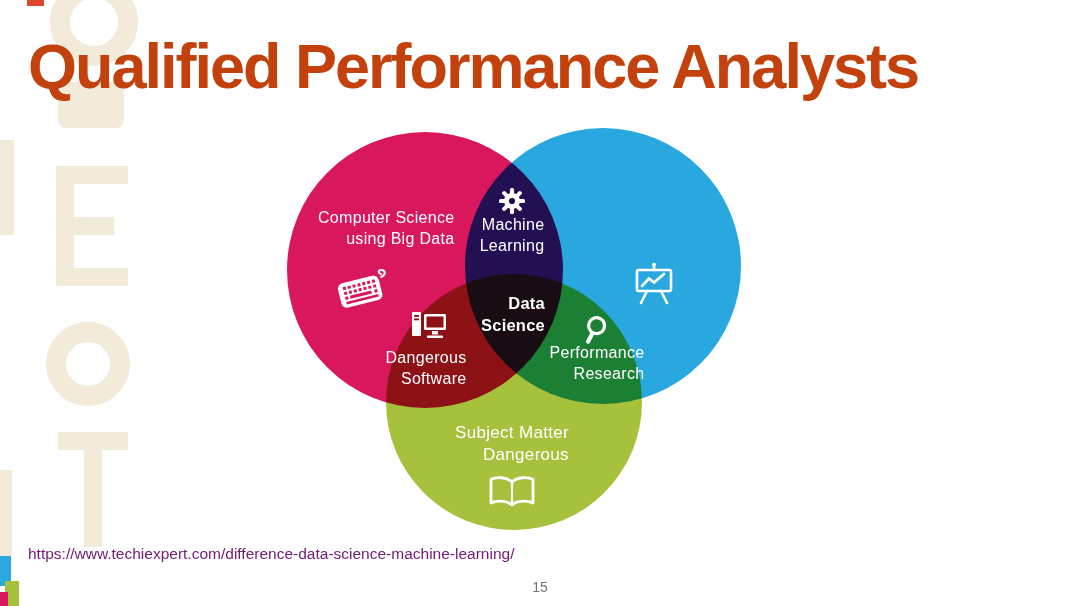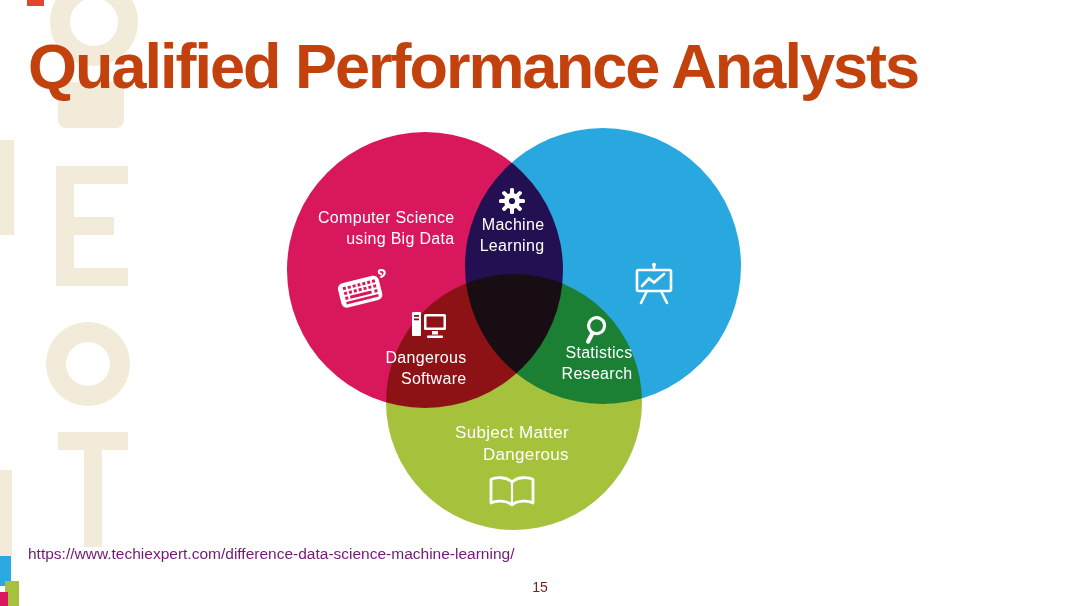--- a/index.html
+++ b/index.html
@@ -40,21 +40,21 @@
   .vlabel.bold { font-weight:700; font-size:16.5px; letter-spacing:0.2px; }
   .vlabel.big { font-size:17px; }
   .vicon { position:absolute; transform:translate(-50%,-50%); line-height:0; }
 
   .footer-url {
     position:absolute; left:28px; top:545px; z-index:2;
     font-size:15.5px; color:#701a75;
   }
   .page-number {
     position:absolute; left:0; right:0; top:579px; z-index:2;
-    text-align:center; font-size:14px; color:#7f1d1d;
+    text-align:center; font-size:14px; color:#737373;
   }
 </style>
 </head>
 <body>
 
 <div class="slide">
 
   <div class="watermark">
     <div class="wm-ring" style="left:50px; top:-22px; width:88px; height:88px;"></div>
     <div class="wm" style="left:58px; top:82px; width:66px; height:46px; border-radius:8px;"></div>
@@ -139,20 +139,22 @@
           <circle cx="24" cy="3.8" r="2" fill="#ffffff" stroke="none"></circle>
           <line x1="24" y1="5.5" x2="24" y2="9"></line>
           <rect x="7" y="9" width="34" height="21" rx="1.5"></rect>
           <path d="M12 25 L19 17.5 L24 21.5 L34 13"></path>
           <line x1="17" y1="30" x2="11" y2="42"></line>
           <line x1="31" y1="30" x2="37" y2="42"></line>
         </g>
       </svg>
     </span>
 
+    <div class="vlabel bold" style="left:513px; top:315px;">Data
+Science</div>
 
     <span class="vicon" style="left:429px; top:326px;">
       <svg width="40" height="32" viewBox="0 0 40 32">
         <g fill="#ffffff">
           <rect x="3" y="2" width="9" height="24" rx="1"></rect>
           <rect x="15" y="4" width="22" height="16" rx="1.5"></rect>
         </g>
         <rect x="17.5" y="6.5" width="17" height="11" fill="#8d1115"></rect>
         <rect x="5" y="5" width="5" height="1.8" fill="#8d1115"></rect>
         <rect x="5" y="8.5" width="5" height="1.8" fill="#8d1115"></rect>
@@ -166,21 +168,21 @@
 
     <span class="vicon" style="left:596px; top:331px;">
       <svg width="34" height="34" viewBox="0 0 34 34">
         <g transform="rotate(28 17 17)">
           <circle cx="15" cy="12" r="8" fill="none" stroke="#ffffff" stroke-width="3.2"></circle>
           <line x1="15" y1="21" x2="15" y2="30" stroke="#ffffff" stroke-width="4.2" stroke-linecap="round"></line>
         </g>
       </svg>
     </span>
 
-    <div class="vlabel" style="left:597px; top:363px;">Statistics
+    <div class="vlabel" style="left:597px; top:363px;">Performance
 Research</div>
 
     <div class="vlabel big" style="left:512px; top:444px;">Subject Matter
 Dangerous</div>
 
     <span class="vicon" style="left:512px; top:492px;">
       <svg width="54" height="38" viewBox="0 0 54 38">
         <path d="M27 9 C22 4, 11 3.5, 6 6.5 L6 30 C11 27, 22 27.5, 27 32 C32 27.5, 43 27, 48 30 L48 6.5 C43 3.5, 32 4, 27 9 Z" fill="none" stroke="#ffffff" stroke-width="2.8" stroke-linejoin="round"></path>
         <line x1="27" y1="9" x2="27" y2="32" stroke="#ffffff" stroke-width="2.2"></line>
       </svg>

